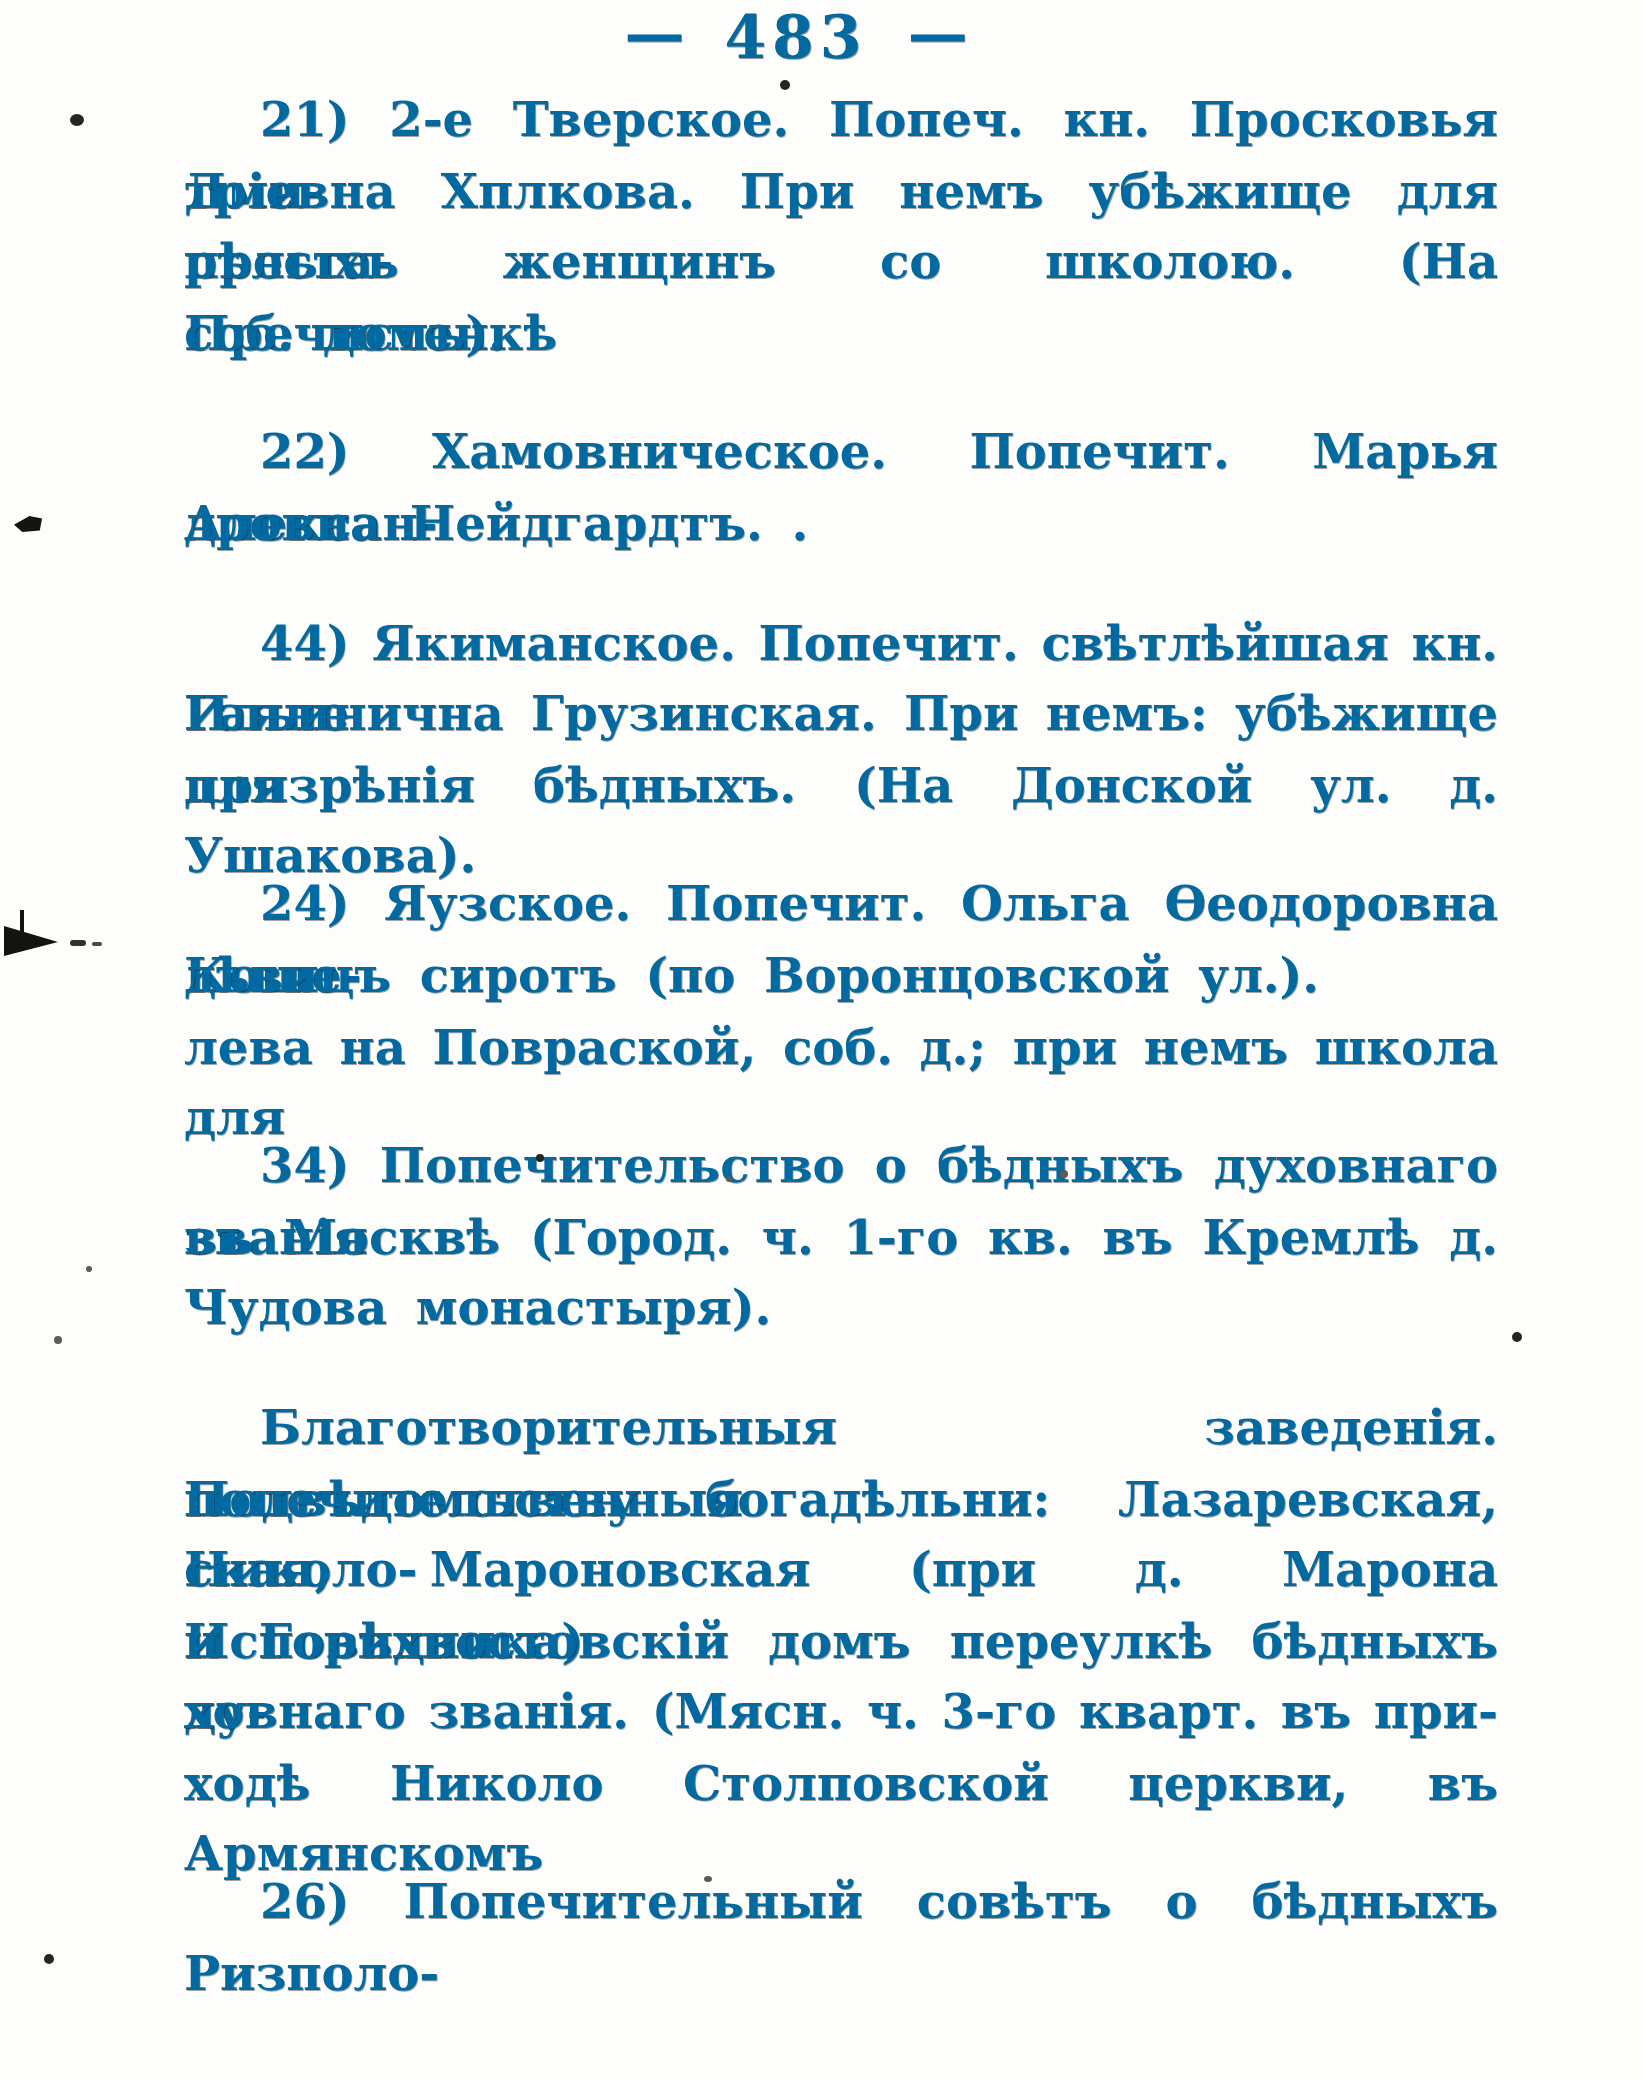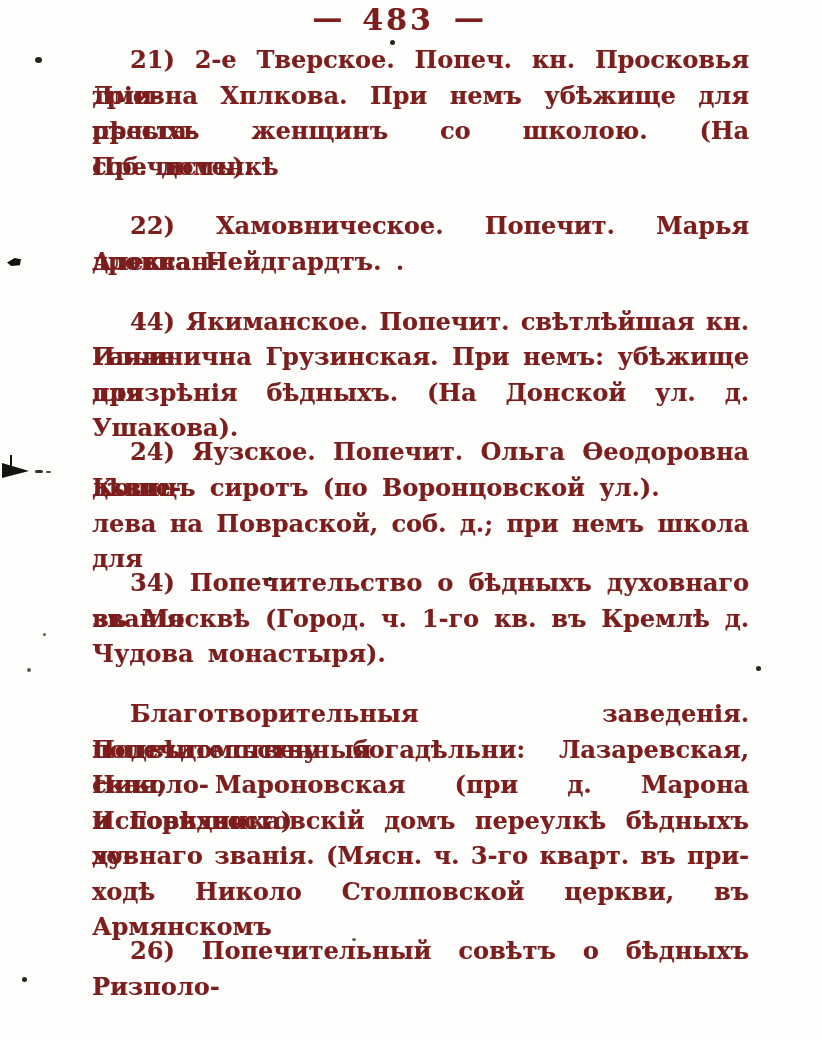--- a/index.html
+++ b/index.html
@@ -2,21 +2,21 @@
 <html><head>
 <meta charset="utf-8">
 <style>
   html,body{margin:0;padding:0;background:#e8e8e8;}
   .page{
     position:relative;
     width:822px;height:1040px;
     background:#fdfdfb;
     overflow:hidden;
     font-family:"DejaVu Serif", serif;
-    color:#7f1d1d;
+    color:#0369a1;
   }
   .header{
     position:absolute;top:2px;left:0;width:796px;
     text-align:center;
     font-size:30px;font-weight:700;
     text-shadow:0.4px 0.4px 0 rgba(25,25,25,.45);
   }
   .header .dash{letter-spacing:0;position:relative;top:-2px;}
   .header .pagenum{margin:0 20px;letter-spacing:3px;}
   .text-block{

